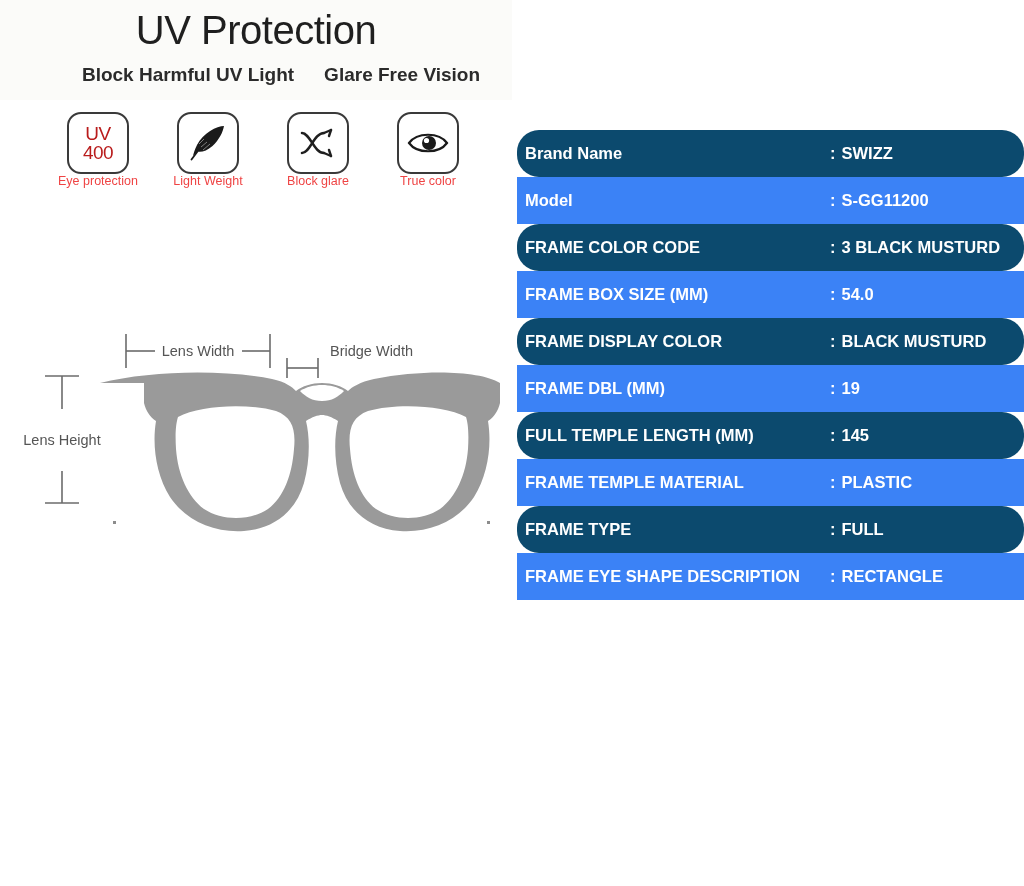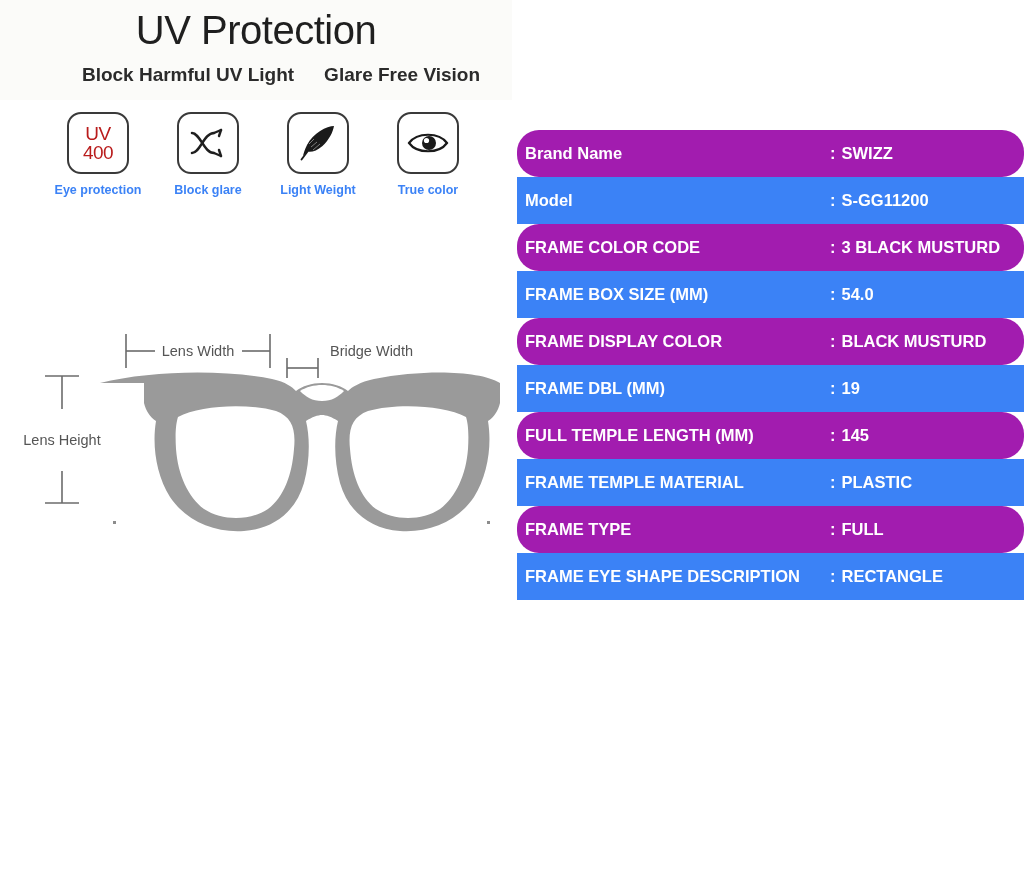--- a/index.html
+++ b/index.html
@@ -87,25 +87,24 @@
   }
   .uv400-text {
     font-size: 19px;
     line-height: 19px;
     font-weight: 400;
     text-align: center;
     color: #b91c1c;
     letter-spacing: -0.5px;
   }
   .feature-caption {
-    margin-top: 9px;
+    margin-top: 0;
     font-size: 12.5px;
-    color: #3b82f6;
+    color: #ef4444;
     white-space: nowrap;
-    font-weight: bold;
   }
 
   
   #frame-diagram {
     position: absolute;
     left: 0; top: 325px;
     width: 512px;
     height: 250px;
     text-align: right;
   }
@@ -128,21 +127,21 @@
     top: 130px;
     width: 507px;
   }
   .spec-row {
     display: flex;
     align-items: center;
     min-height: 47px;
     box-sizing: border-box;
     padding: 6px 0;
   }
-  .spec-row.dark  { background: #a21caf; border-radius: 22px; }
+  .spec-row.dark  { background: #0c4a6e; border-radius: 22px; }
   .spec-row.light { background: #3b82f6; }
 
   .spec-label {
     width: 313px;
     box-sizing: border-box;
     padding-left: 8px;
     padding-right: 6px;
     font-size: 16.5px;
     font-weight: bold;
     color: #ffffff;
@@ -178,54 +177,54 @@
   <div id="feature-row">
 
     <div class="feature-item">
       <div class="feature-box">
         <div class="uv400-text">
           <div>UV</div>
           <div>400</div>
         </div>
       </div>
       <div class="feature-caption">Eye protection</div>
+    </div>
+
+    <div class="feature-item">
+      <div class="feature-box">
+        <svg width="42" height="42" viewBox="0 0 42 42">
+          <path d="M37 4 C 30 4, 16 11, 10 23 C 7.5 28, 6.5 31.5, 6 34 L 10.5 29.5
+                   C 14 30.5, 20 29, 25.5 24 C 32 18, 36 10, 37 4 Z" fill="#1a1a1a"></path>
+          <path d="M10.5 29.5 L 4.5 37.5" stroke="#1a1a1a" stroke-width="1.8" stroke-linecap="round" fill="none"></path>
+          <g stroke="#ffffff" stroke-width="0.8" opacity="0.55">
+            <path d="M14 25 L 20 20"></path>
+            <path d="M16 28 L 23 22"></path>
+            <path d="M12 22 L 17 17"></path>
+          </g>
+        </svg>
+      </div>
+      <div class="feature-caption">Light Weight</div>
     </div>
 
     <div class="feature-item">
       <div class="feature-box">
         <svg width="40" height="34" viewBox="0 0 40 34">
           <g fill="none" stroke="#1f1f1f" stroke-width="2.6" stroke-linecap="round" stroke-linejoin="round">
             <path d="M4 7 C 12 7, 16 27, 26 27"></path>
             <path d="M4 27 C 12 27, 16 7, 26 7"></path>
           </g>
           <g fill="none" stroke="#1f1f1f" stroke-width="2.4" stroke-linecap="round" stroke-linejoin="round">
             <path d="M26 7 L 33 4"></path>
             <path d="M31 10 L 33 4"></path>
             <path d="M26 27 L 33 30"></path>
             <path d="M31 24 L 33 30"></path>
           </g>
         </svg>
       </div>
       <div class="feature-caption">Block glare</div>
-    </div>
-
-    <div class="feature-item">
-      <div class="feature-box">
-        <svg width="42" height="42" viewBox="0 0 42 42">
-          <path d="M37 4 C 30 4, 16 11, 10 23 C 7.5 28, 6.5 31.5, 6 34 L 10.5 29.5
-                   C 14 30.5, 20 29, 25.5 24 C 32 18, 36 10, 37 4 Z" fill="#1a1a1a"></path>
-          <path d="M10.5 29.5 L 4.5 37.5" stroke="#1a1a1a" stroke-width="1.8" stroke-linecap="round" fill="none"></path>
-          <g stroke="#ffffff" stroke-width="0.8" opacity="0.55">
-            <path d="M14 25 L 20 20"></path>
-            <path d="M16 28 L 23 22"></path>
-            <path d="M12 22 L 17 17"></path>
-          </g>
-        </svg>
-      </div>
-      <div class="feature-caption">Light Weight</div>
     </div>
 
     <div class="feature-item">
       <div class="feature-box">
         <svg width="44" height="28" viewBox="0 0 44 28">
           <path d="M3 14 C 11 3, 33 3, 41 14 C 33 25, 11 25, 3 14 Z" fill="none" stroke="#1a1a1a" stroke-width="2.2"></path>
           <circle cx="23" cy="14" r="7" fill="#1a1a1a"></circle>
           <circle cx="20.5" cy="11.5" r="2.6" fill="#ffffff"></circle>
         </svg>
       </div>

